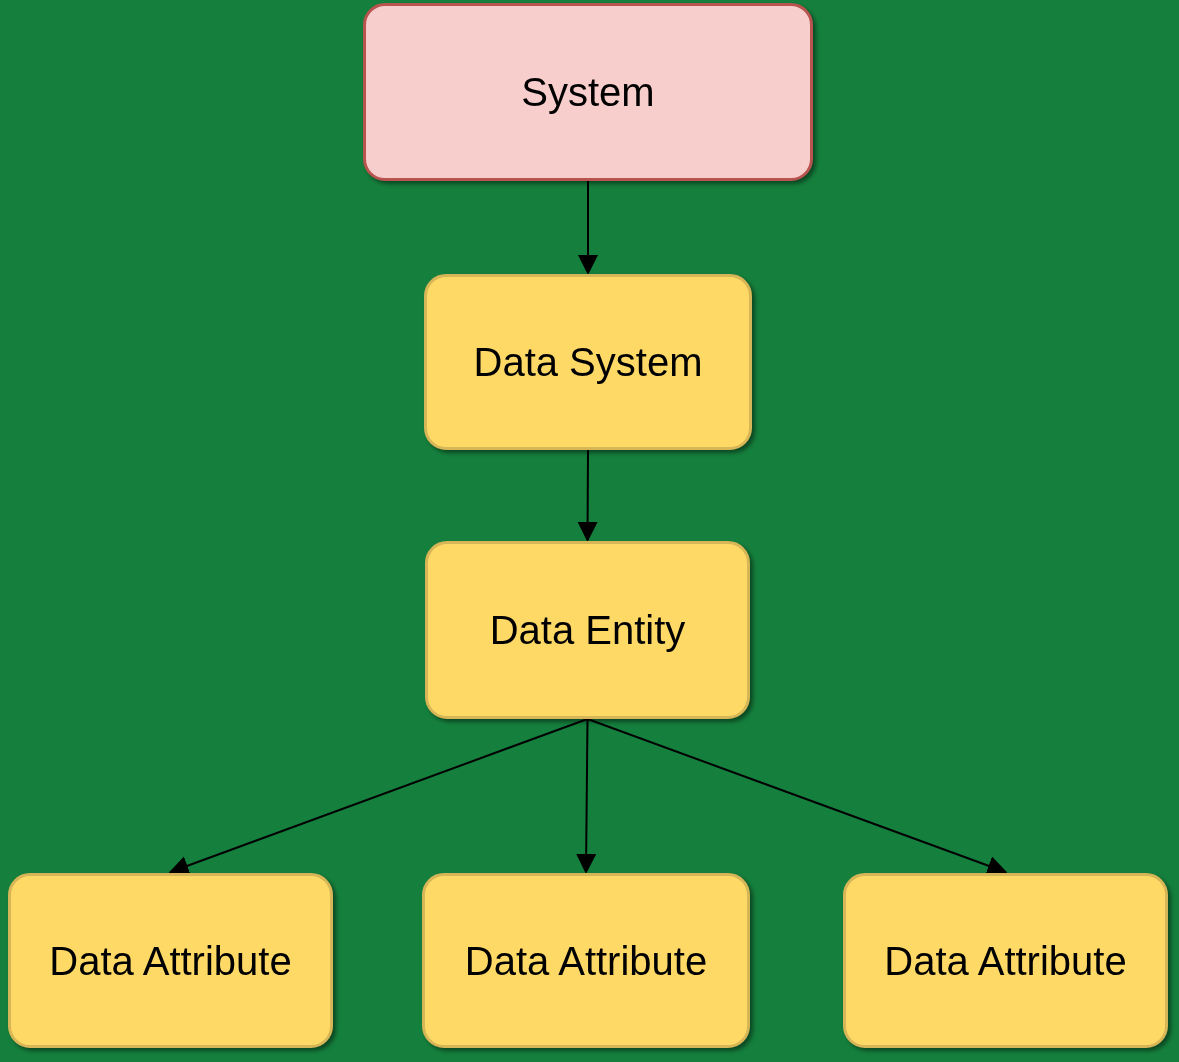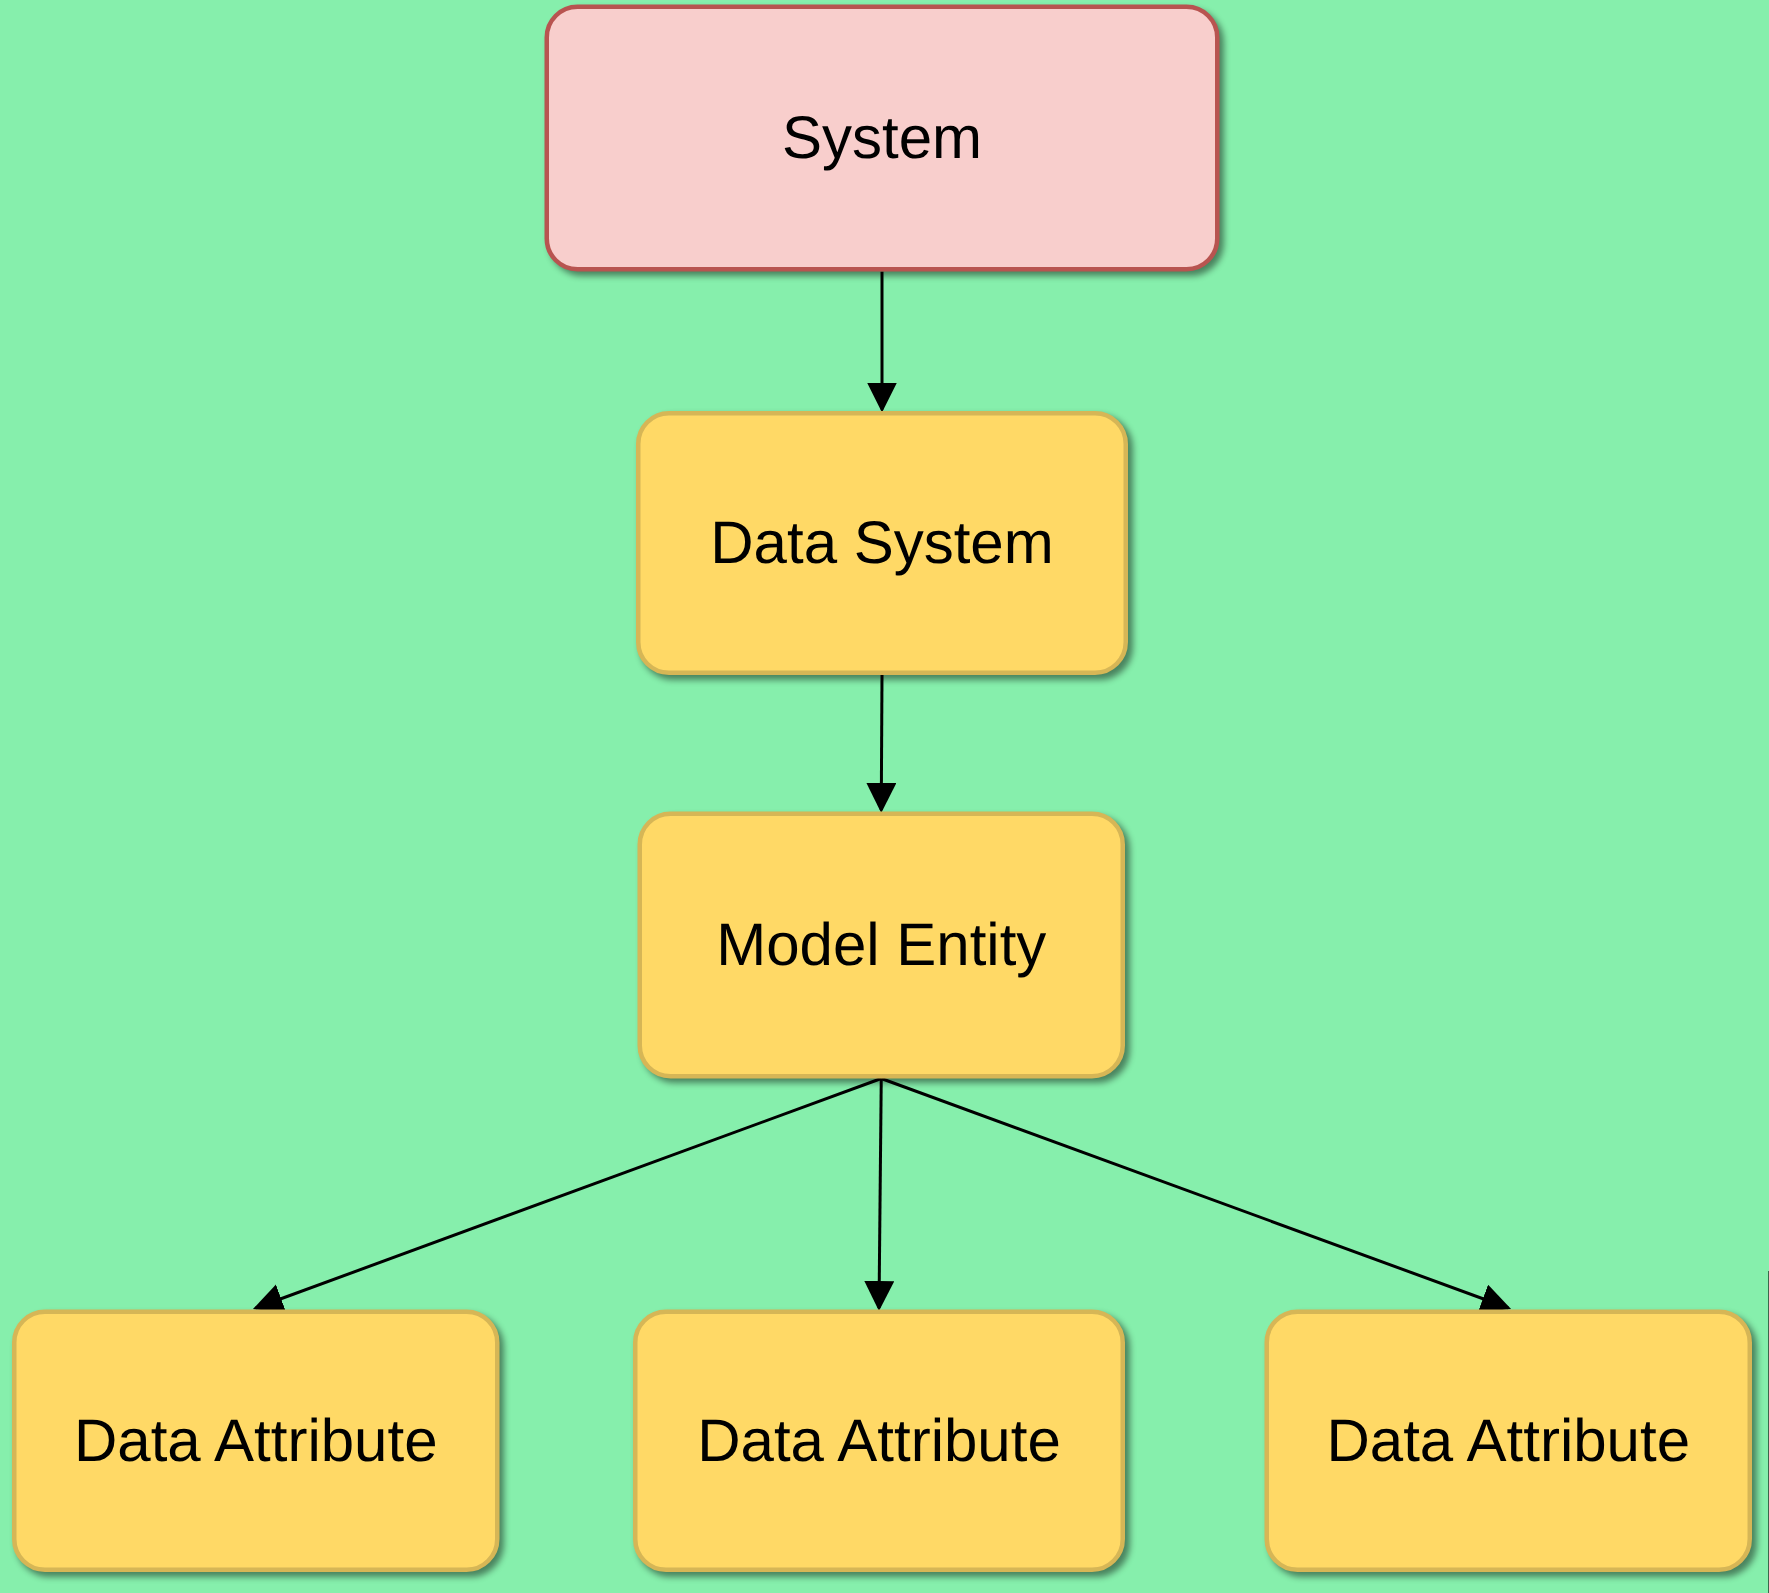--- a/index.html
+++ b/index.html
@@ -4,21 +4,21 @@
 <style>
   html, body {
     margin: 0;
     padding: 0;
     background: #000000;
   }
   #canvas {
     position: relative;
     width: 1179px;
     height: 1062px;
-    background: #86efac;
+    background: #15803d;
     overflow: hidden;
     font-family: "Liberation Sans", sans-serif;
   }
   #edge-layer {
     position: absolute;
     left: 0;
     top: 0;
     width: 1179px;
     height: 1062px;
     pointer-events: none;
@@ -61,21 +61,21 @@
 
   <div class="node" style="left: 363px; top: 3px; width: 450px; height: 178px; background: rgb(248, 206, 204); border-color: rgb(184, 84, 80);">
     <span class="label">System</span>
   </div>
 
   <div class="node" style="left: 424px; top: 274px; width: 328px; height: 176px; background: rgb(255, 217, 102); border-color: rgb(214, 182, 86);">
     <span class="label">Data System</span>
   </div>
 
   <div class="node" style="left: 425px; top: 541px; width: 325px; height: 178px; background: rgb(255, 217, 102); border-color: rgb(214, 182, 86);">
-    <span class="label">Model Entity</span>
+    <span class="label">Data Entity</span>
   </div>
 
   <div class="node" style="left: 8px; top: 873px; width: 325px; height: 175px; background: rgb(255, 217, 102); border-color: rgb(214, 182, 86);">
     <span class="label">Data Attribute</span>
   </div>
 
   <div class="node" style="left: 422px; top: 873px; width: 328px; height: 175px; background: rgb(255, 217, 102); border-color: rgb(214, 182, 86);">
     <span class="label">Data Attribute</span>
   </div>
 

